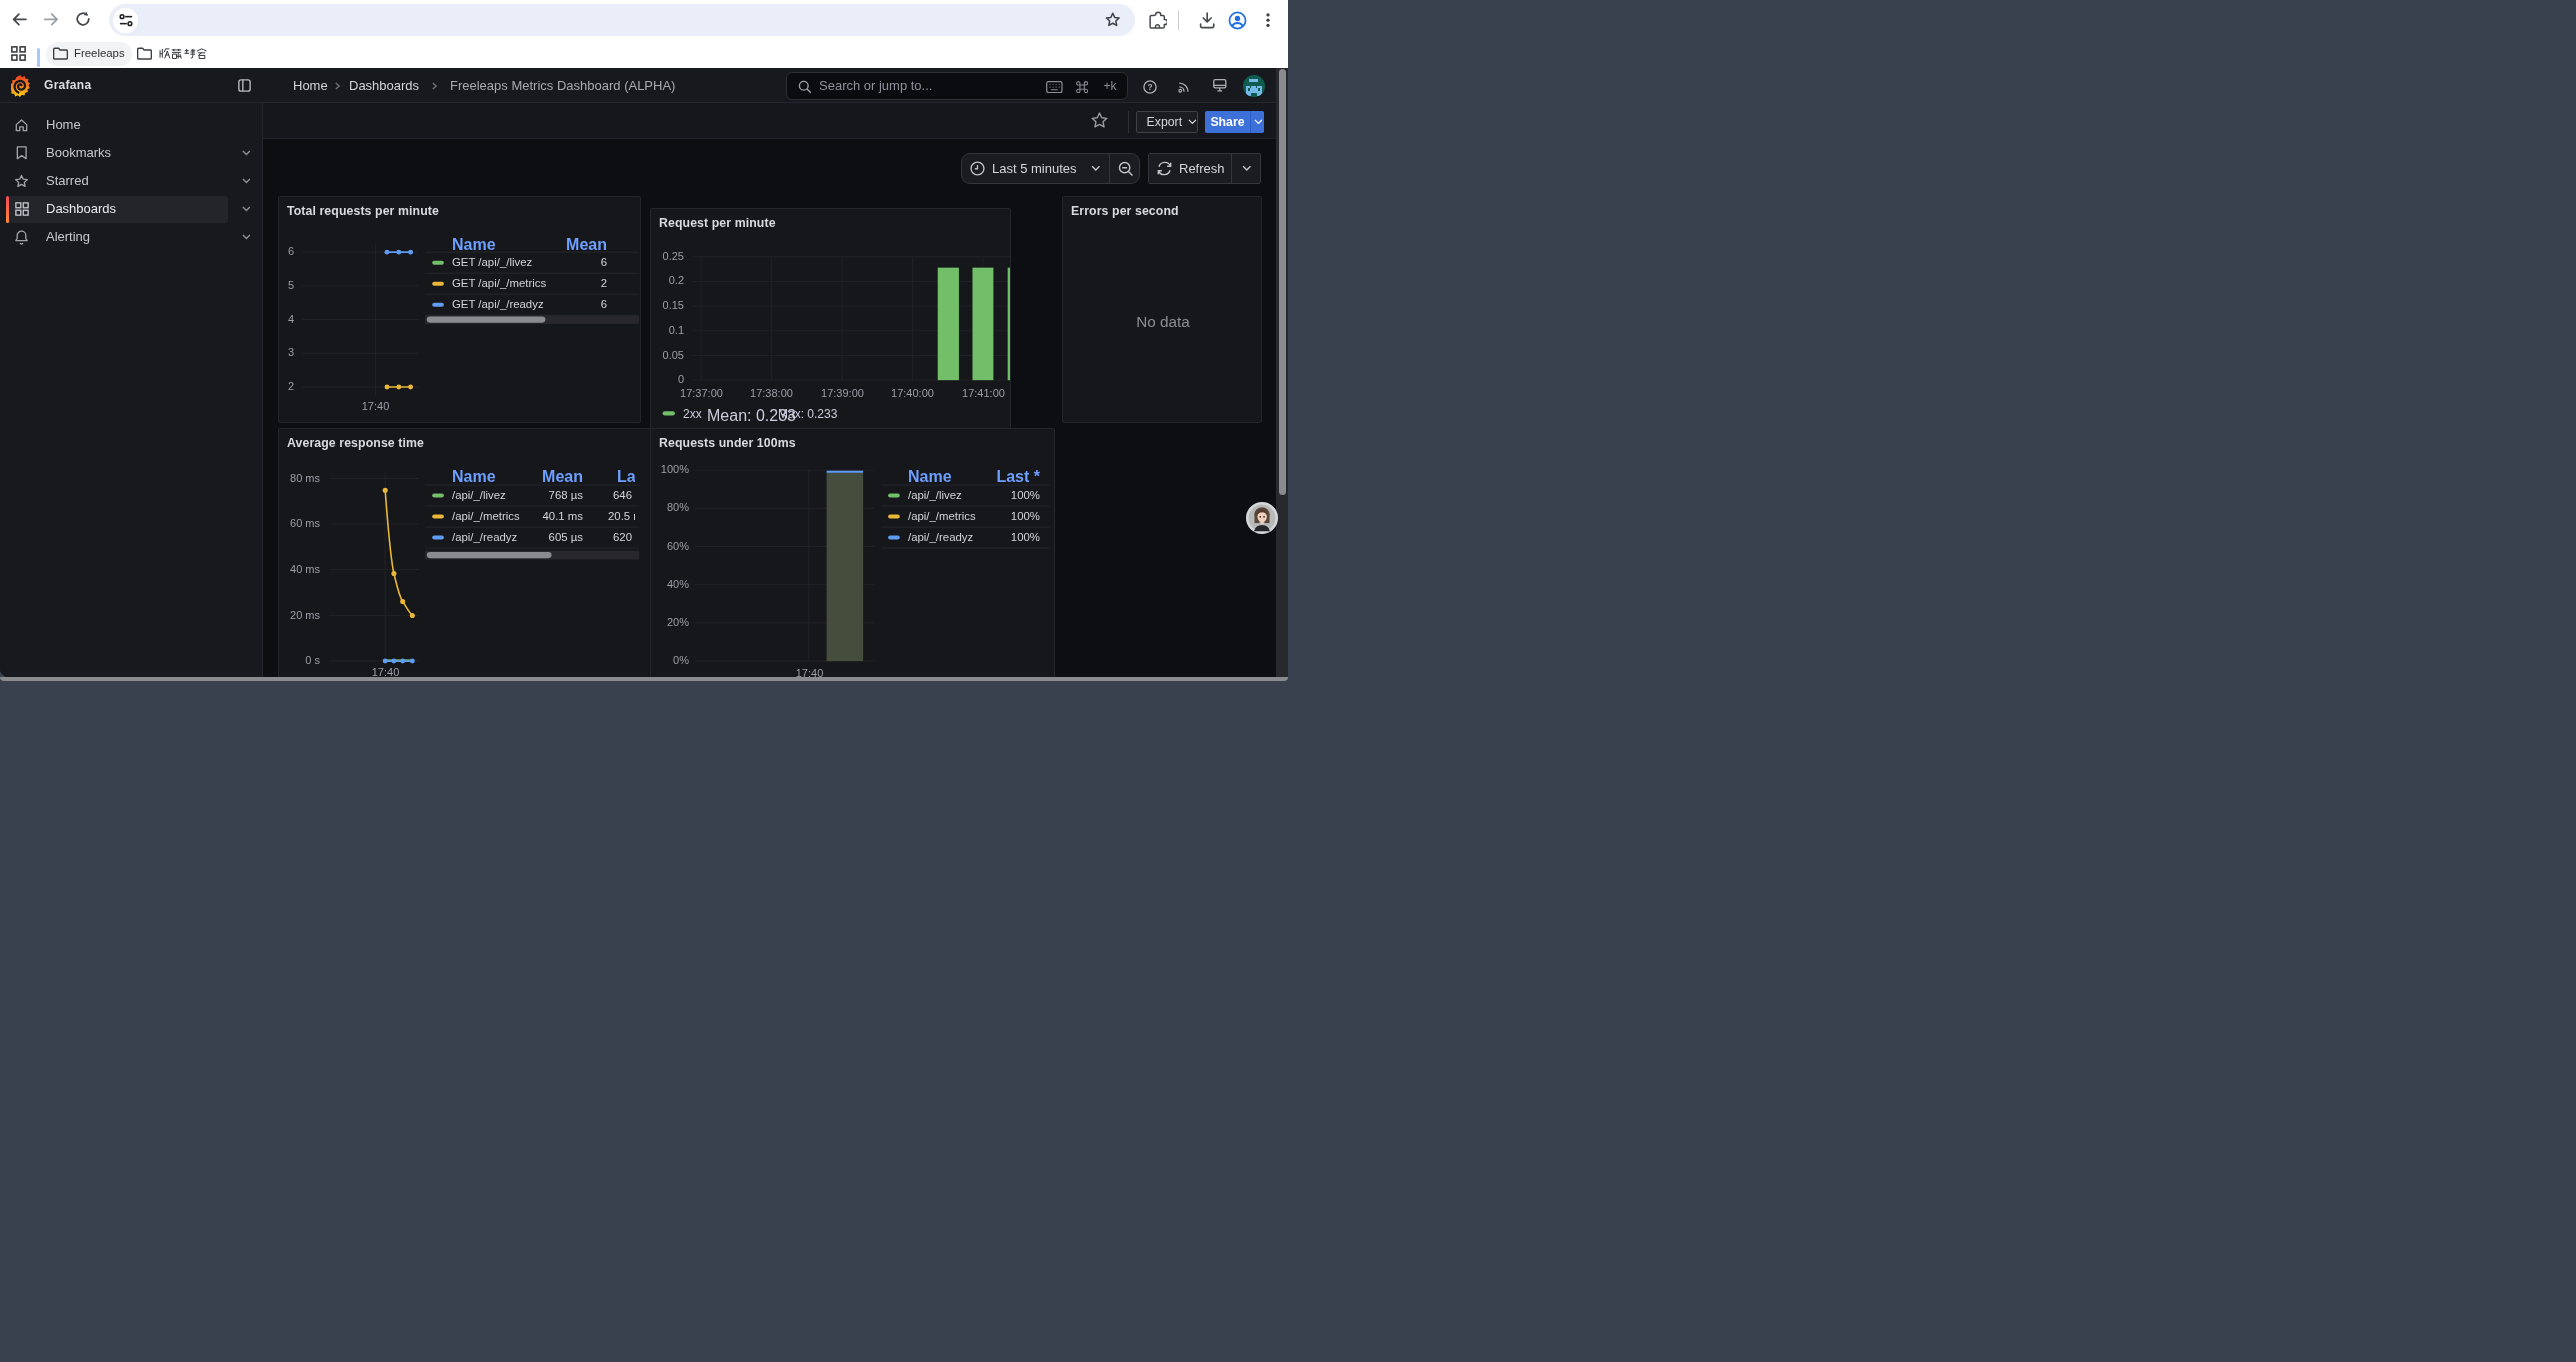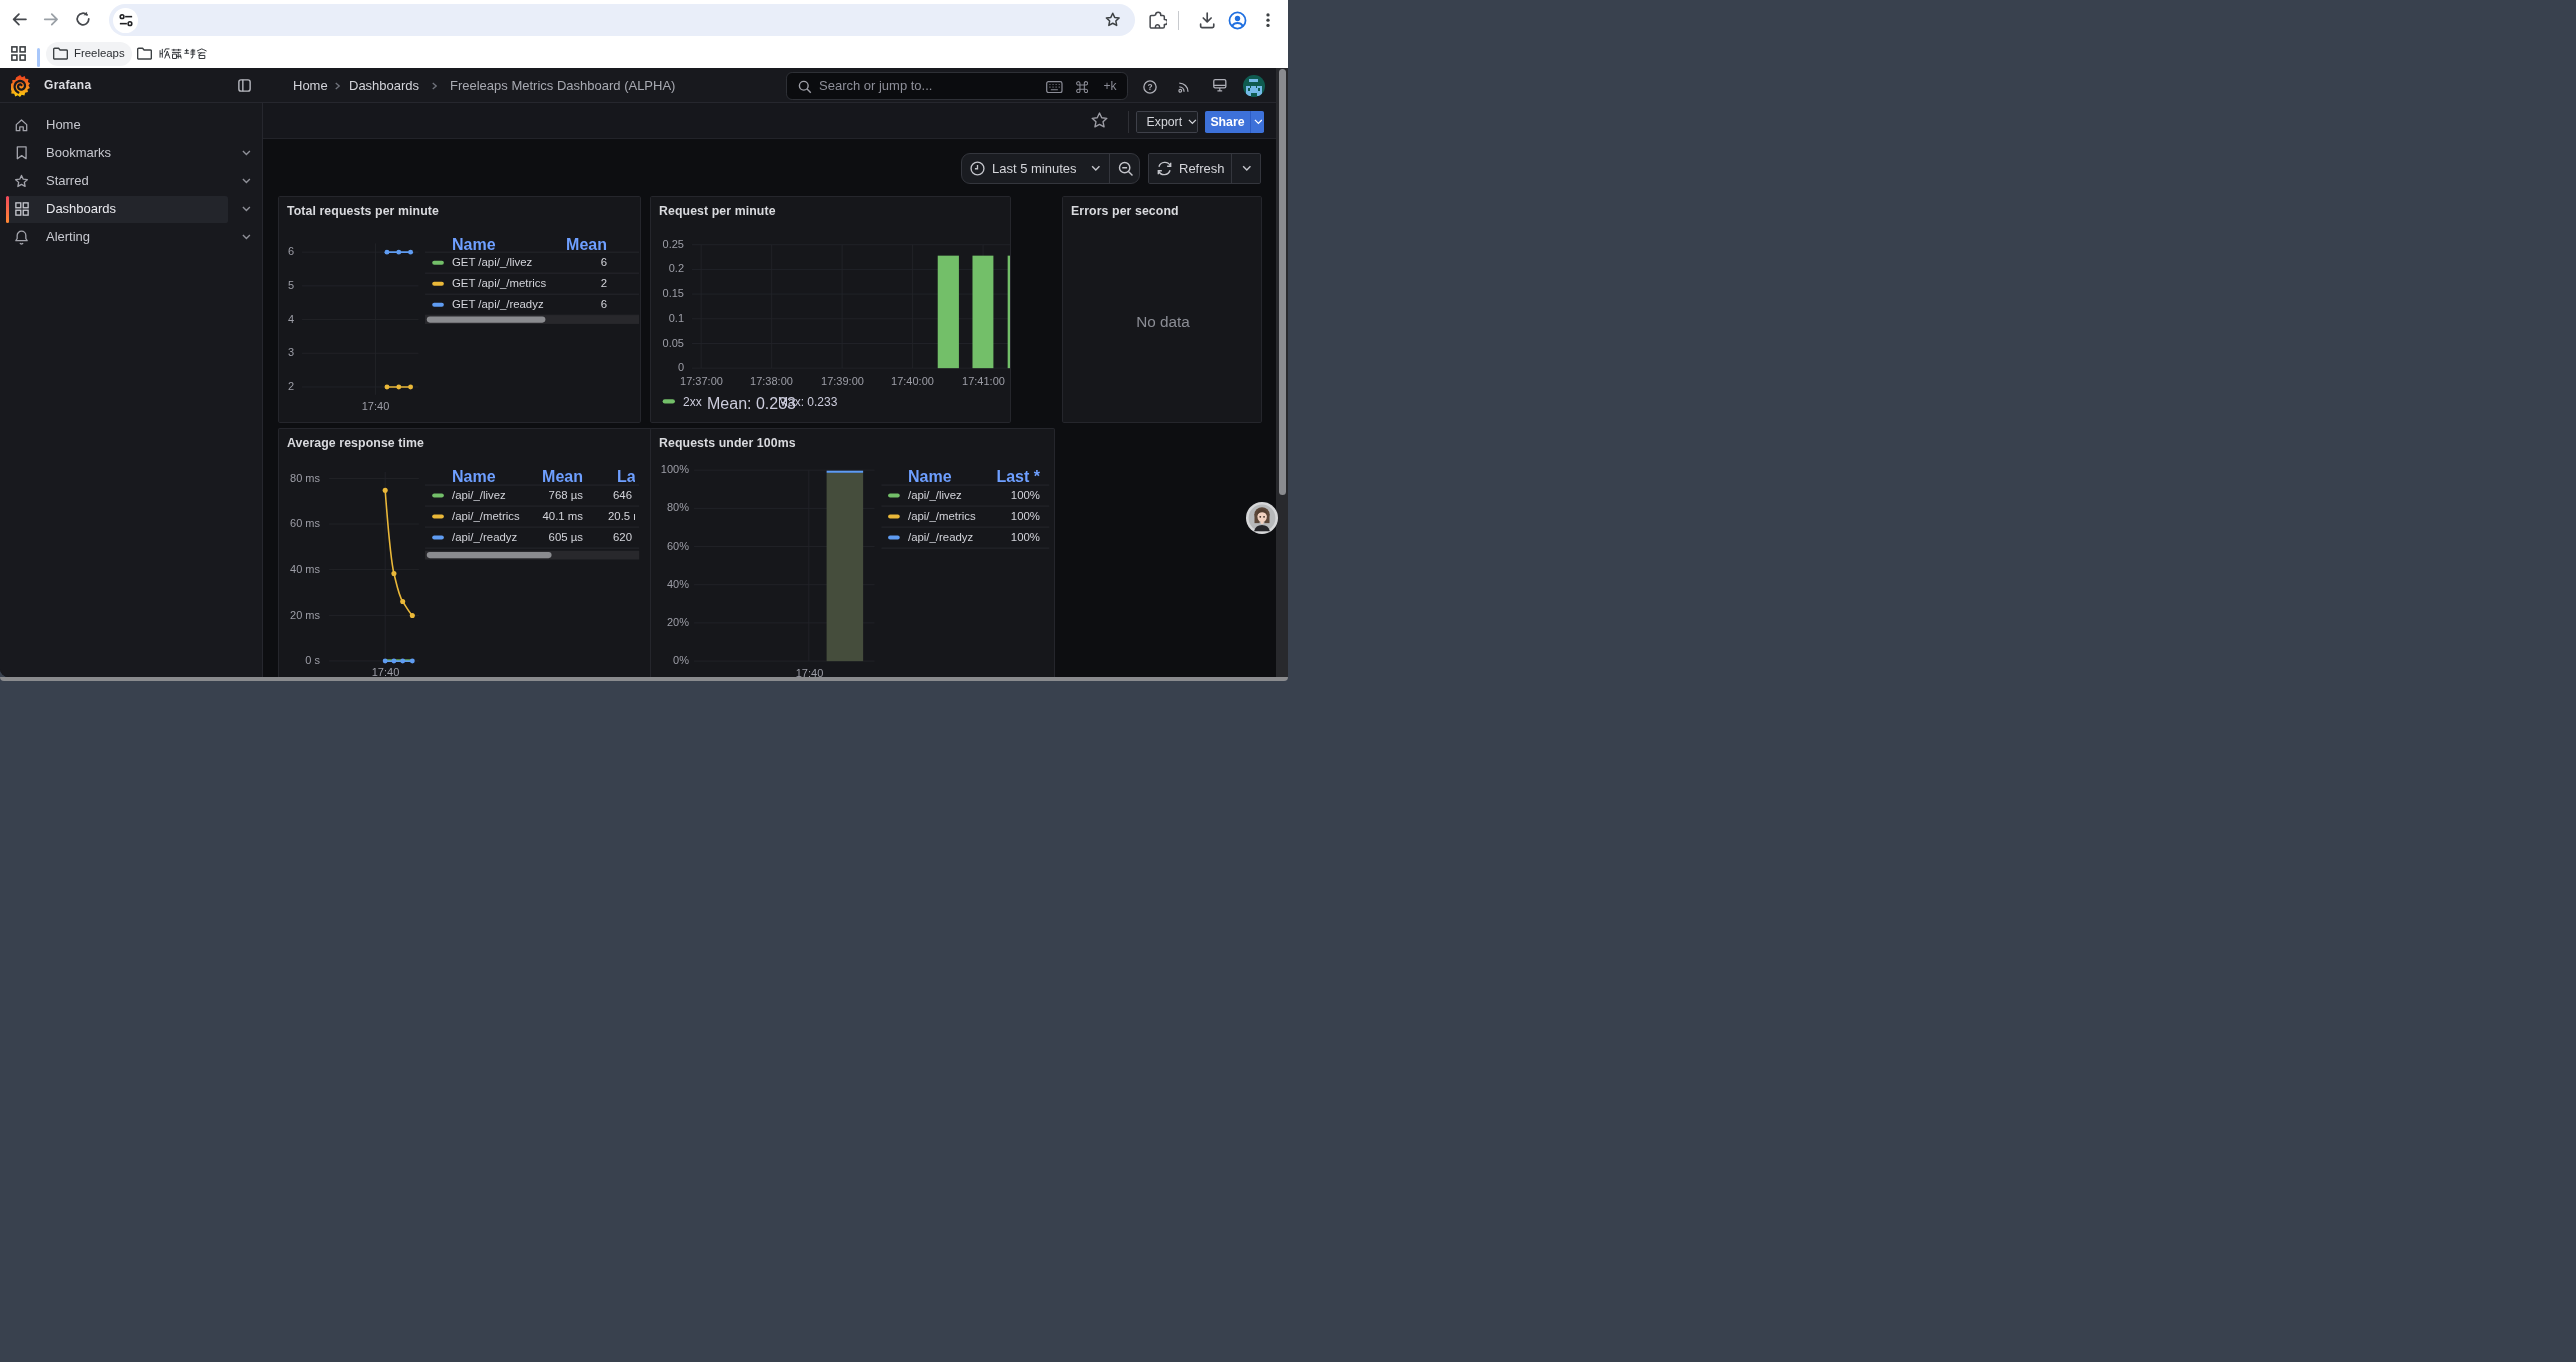--- a/index.html
+++ b/index.html
@@ -324,21 +324,21 @@
     <div class="abs leghead" style="left:173px;top:39px">Name</div>
     <div class="abs leghead tr" style="left:258px;top:39px;width:70px">Mean</div>
     <div class="abs legname" style="left:173px;top:59px">GET /api/_/livez</div>
     <div class="abs legname tr" style="left:258px;top:59px;width:70px">6</div>
     <div class="abs legname" style="left:173px;top:80px">GET /api/_/metrics</div>
     <div class="abs legname tr" style="left:258px;top:80px;width:70px">2</div>
     <div class="abs legname" style="left:173px;top:101px">GET /api/_/readyz</div>
     <div class="abs legname tr" style="left:258px;top:101px;width:70px">6</div>
   </div>
 
-  <div class="panel" id="p2" style="left:650px;top:128px;width:361px;height:227px">
+  <div class="panel" id="p2" style="left:650px;top:140px;width:361px;height:227px">
     <div class="ptitle">Request per minute</div>
     <div class="axlbl tr" style="left:0;top:41px;width:33px">0.25</div>
     <div class="axlbl tr" style="left:0;top:65px;width:33px">0.2</div>
     <div class="axlbl tr" style="left:0;top:90px;width:33px">0.15</div>
     <div class="axlbl tr" style="left:0;top:115px;width:33px">0.1</div>
     <div class="axlbl tr" style="left:0;top:140px;width:33px">0.05</div>
     <div class="axlbl tr" style="left:0;top:164px;width:33px">0</div>
     <div class="axlbl tc" style="left:24px;top:178px;width:53px">17:37:00</div>
     <div class="axlbl tc" style="left:94px;top:178px;width:53px">17:38:00</div>
     <div class="axlbl tc" style="left:165px;top:178px;width:53px">17:39:00</div>

